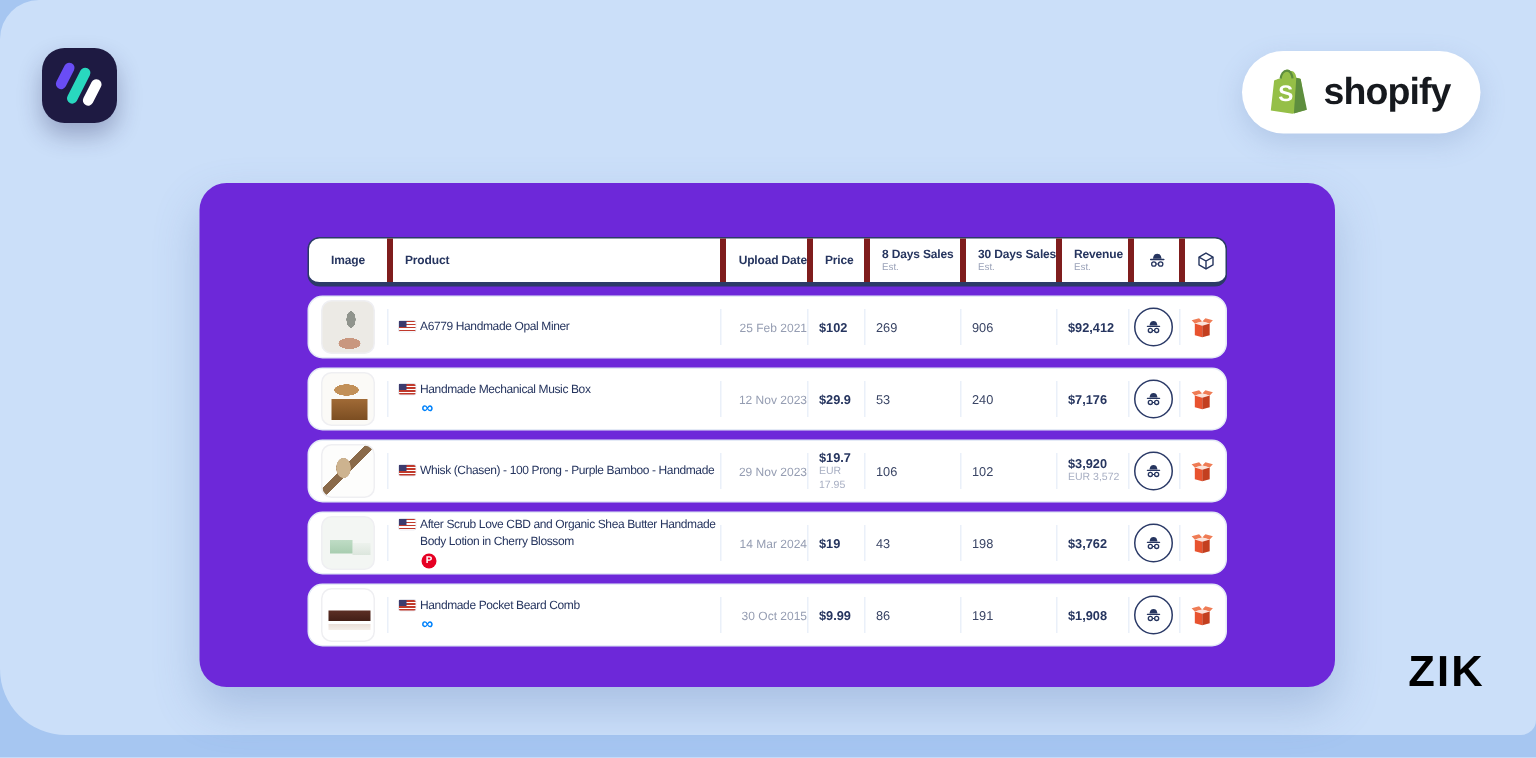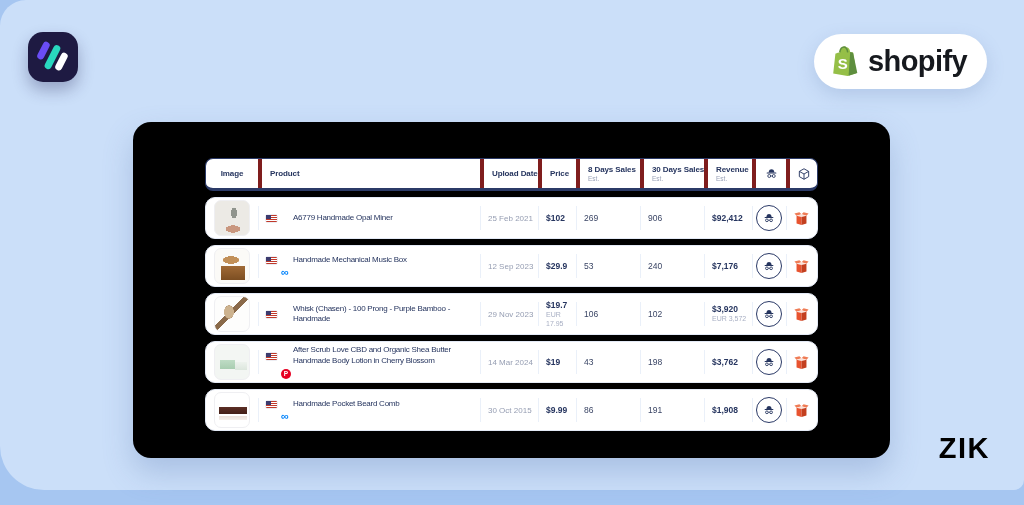--- a/index.html
+++ b/index.html
@@ -17,41 +17,41 @@
   .zl-2 { left:21px; top:12px; height:26px; background:#29D8BF; }
   .zl-3 { left:30px; top:20px; height:19px; background:#FFFFFF; }
 
   
   .shopify-pill { position:absolute; top:34px; right:37px; height:55px; border-radius:28px;
                   background:#fff; display:flex; align-items:center; gap:9px; padding:0 20px 0 15px;
                   box-shadow:0 6px 18px rgba(90,120,175,.22); }
   .bag { position:relative; width:30px; height:34px; flex:none; }
   .bag .s-letter { position:absolute; left:46%; top:53%; transform:translate(-50%,-50%);
                    color:#fff; font-weight:bold; font-size:15px; }
-  .shopify-word { font-size:29px; font-weight:bold; color:#16191E; letter-spacing:-0.6px; }
+  .shopify-word { font-size:25px; font-weight:bold; color:#16191E; letter-spacing:-0.6px; }
 
   
-  .card { position:absolute; left:133px; top:122px; width:757px; height:336px; background:#000000;
+  .card { position:absolute; left:133px; top:122px; width:757px; height:336px; background:#6d28d9;
           border-radius:18px; box-shadow:0 14px 30px rgba(90,120,175,.30); }
   .tbl { position:absolute; left:72px; top:36px; width:613px; }
 
   .hdr { display:flex; height:33px; border:1.5px solid #2B3A67; border-bottom-width:3px;
          border-radius:8px; background:#fff; align-items:stretch; }
   .th { display:flex; flex-direction:column; justify-content:center; padding-left:8px; }
   .th + .th { border-left:4px solid #7f1d1d; }
   .th .lbl { font-size:8px; font-weight:bold; color:#26355F; letter-spacing:-0.1px; white-space:nowrap; }
   .th .sub { font-size:6.5px; color:#9AA2B8; margin-top:1px; }
   .th.ic { align-items:center; justify-content:center; padding-left:0; }
 
   .row { display:flex; height:42px; border:1px solid #E4EAF6; border-radius:10px; margin-top:6px;
          background:#fff; align-items:stretch; }
   .cell { position:relative; display:flex; flex-direction:column; justify-content:center; padding-left:8px; }
   .row .cell + .cell::before { content:""; position:absolute; left:0; top:8px; bottom:8px; width:1px; background:#EAF0F9; }
 
-  .c-img  { width:52px; }   .c-prod { width:222px; }  .c-date { width:58px; }
+  .c-img  { width:52px; }   .c-prod { width:222px; }  .c-date { width:58px;align-items:flex-end; }
   .c-price{ width:38px; }   .c-s7   { width:64px; }   .c-s30  { width:64px; }
   .c-rev  { width:48px; }   .c-spy  { width:34px; }   .c-box  { flex:1 1 28px; min-width:0; }
   .c-img { padding-left:0; align-items:center; }
   .c-spy, .c-box { padding-left:0; align-items:center; }
 
   .thumb { width:36px; height:36px; border-radius:7px; border:1px solid #EFEFF2; background-repeat:no-repeat; }
   .t1 { background-color:#ECEAE5;
         background-image:radial-gradient(5px 9px at 19px 12px,#90948D 60%,transparent 62%),
                          radial-gradient(12px 6px at 18px 28px,#C9977F 60%,transparent 62%); }
   .t2 { background-color:#FBFAF7;
@@ -63,21 +63,21 @@
                          linear-gradient(135deg,transparent 20px,#8A6A4A 20px,#8A6A4A 25px,transparent 25px); }
   .t4 { background-color:#F3F6F3;
         background-image:linear-gradient(180deg,#BFDCC5,#A8CDB0),
                          linear-gradient(180deg,#EDF2ED,#DCE6DD);
         background-size:15px 9px,12px 8px; background-position:5px 15px,20px 17px; }
   .t5 { background-color:#FFFFFF;
         background-image:linear-gradient(180deg,#5C2F25,#431F17),
                          linear-gradient(180deg,#EADFD9,#F5EFEA);
         background-size:28px 7px,28px 4px; background-position:4px 14px,4px 23px; }
 
-  .pline { display:flex; align-items:center; gap:16px; }
+  .pline { display:flex; align-items:flex-start; gap:3px; }
   .flag { width:11px; height:7px; margin-top:1px; position:relative; flex:none; border-radius:1px;
           background:repeating-linear-gradient(180deg,#C0392B 0 1px,#fff 1px 2px);
           box-shadow:0 0 0 .5px #D9DCE6; }
   .flag::after { content:""; position:absolute; left:0; top:0; width:5px; height:4px; background:#3C3B6E; }
   .pname { font-size:8px; color:#26355F; letter-spacing:-0.25px; line-height:1.3; cursor:pointer; }
   .badge-meta { font-size:11px; line-height:9px; color:#0082FB; font-weight:bold; margin:3px 0 0 15px; }
   .badge-pin { width:10px; height:10px; border-radius:50%; background:#E60023; color:#fff; font-size:6.5px;
                font-weight:bold; display:flex; align-items:center; justify-content:center; margin:3px 0 0 15px; }
 
   .date { font-size:8px; color:#959DB2; white-space:nowrap; }
@@ -215,21 +215,21 @@
             <div class="thumb t2"></div>
           </div>
         <div class="cell c-prod">
           <div class="pline">
               <span class="flag"></span>
               <span class="pname">Handmade Mechanical Music Box</span>
             </div>
           <span class="badge-meta">∞</span>
         </div>
         <div class="cell c-date">
-            <span class="date">12 Sep 2023</span>
+            <span class="date">12 Nov 2023</span>
           </div>
         <div class="cell c-price">
             <span class="bold">$29.9</span>
           </div>
         <div class="cell c-s7">
             <span class="num">53</span>
           </div>
         <div class="cell c-s30">
             <span class="num">240</span>
           </div>

